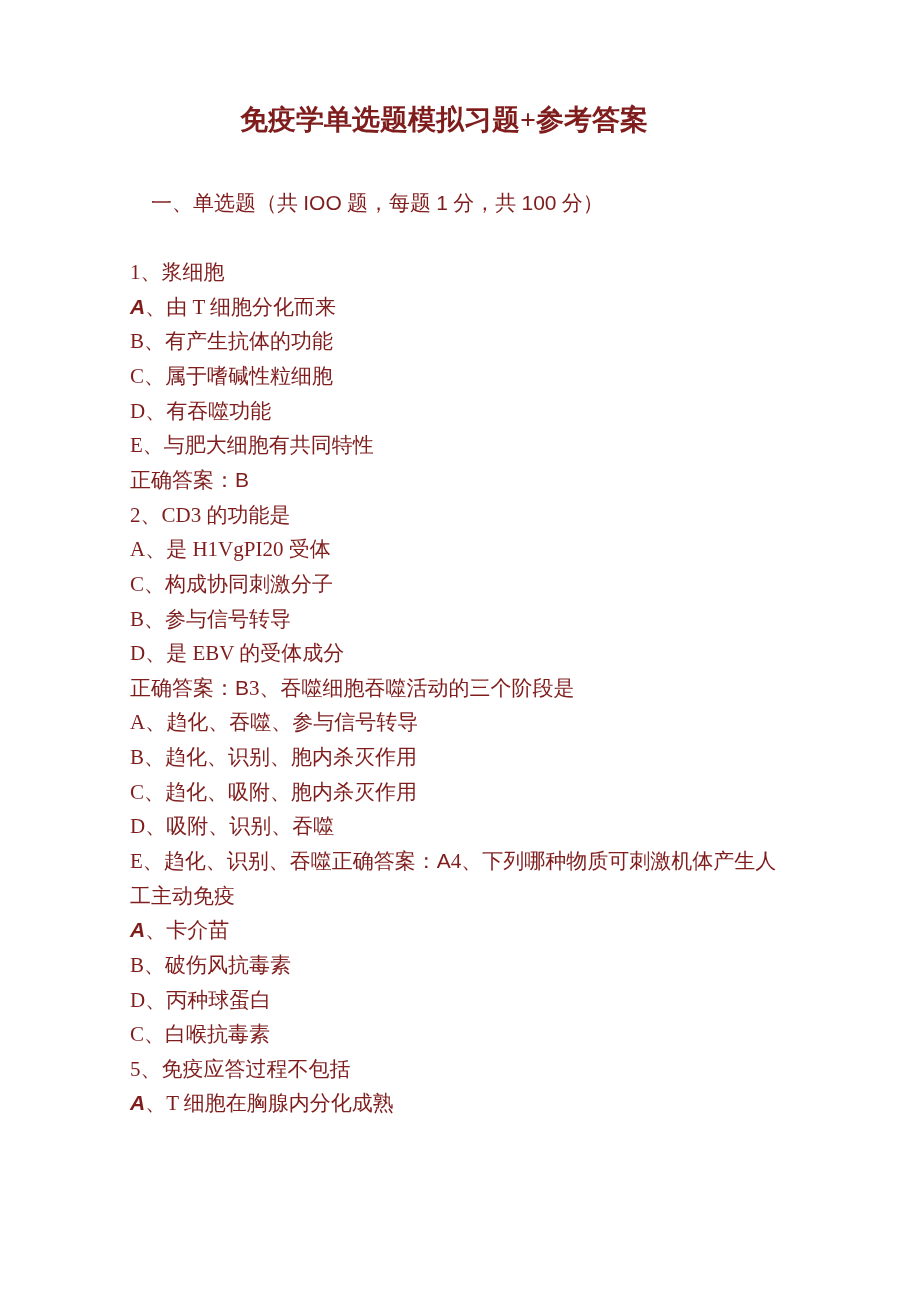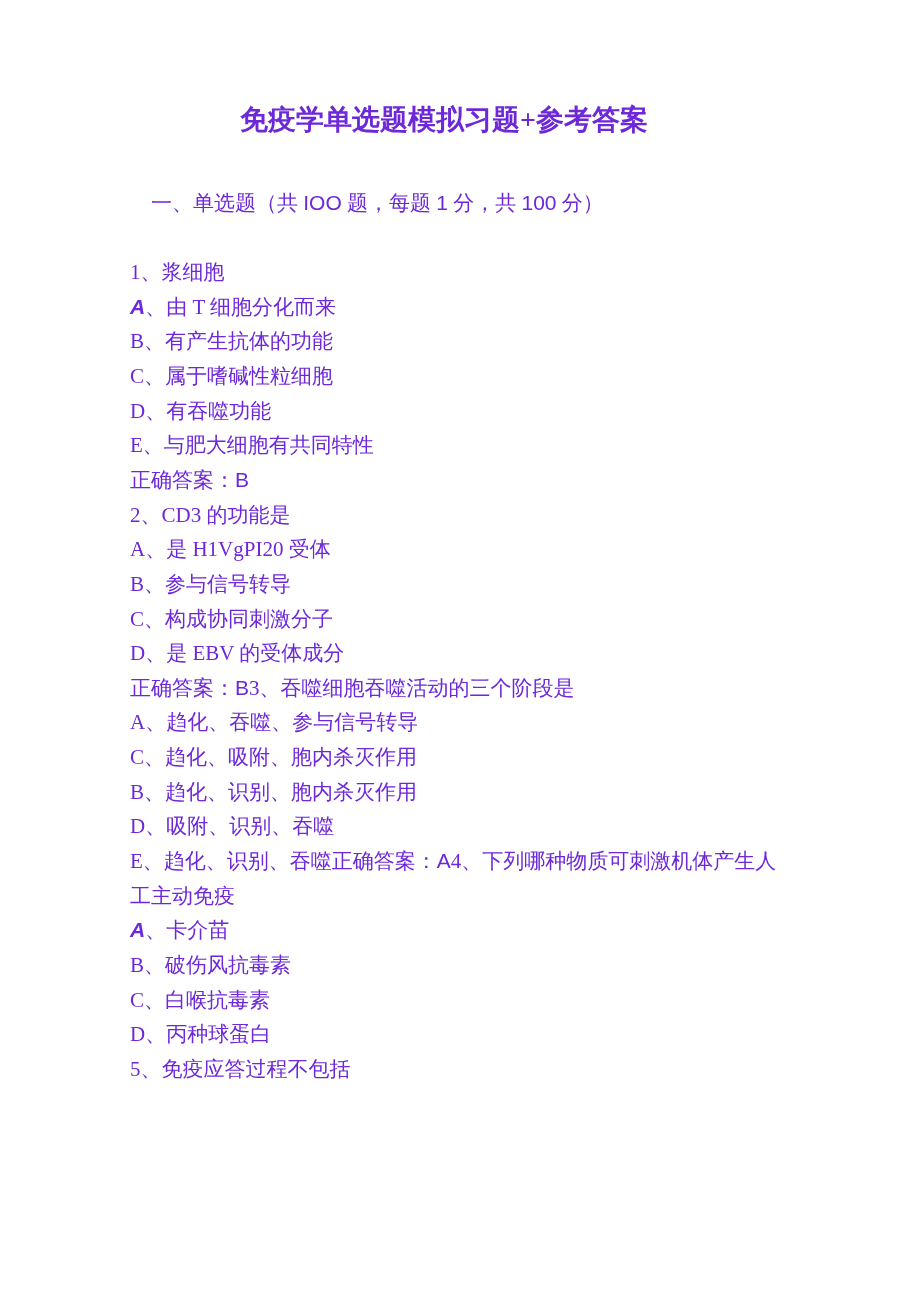--- a/index.html
+++ b/index.html
@@ -4,21 +4,21 @@
 <style>
   body {
     margin: 0;
     padding: 0;
     background: #ffffff;
     font-family: "SimSun", "宋体", serif;
     width: 920px;
   }
   .page {
     padding: 100px 130px 60px 130px;
-    color: #6d28d9;
+    color: #7f1d1d;
     font-size: 21px;
     line-height: 1.65;
   }
   .title {
     font-family: "SimSun", "宋体", serif;
     font-size: 28px;
     line-height: 1.4;
     margin: 0 0 12px 0;
     padding-left: 110px;
     padding-right: 80px;
@@ -54,29 +54,30 @@
   <p class="line">1、浆细胞</p>
   <p class="line"><span class="sans">A</span><span>、由 T 细胞分化而来</span></p>
   <p class="line">B、有产生抗体的功能</p>
   <p class="line">C、属于嗜碱性粒细胞</p>
   <p class="line">D、有吞噬功能</p>
   <p class="line">E、与肥大细胞有共同特性</p>
   <p class="line"><span>正确答案：</span><span class="bold">B</span></p>
 
   <p class="line">2、CD3 的功能是</p>
   <p class="line">A、是 H1VgPI20 受体</p>
+  <p class="line">C、构成协同刺激分子</p>
   <p class="line">B、参与信号转导</p>
-  <p class="line">C、构成协同刺激分子</p>
   <p class="line">D、是 EBV 的受体成分</p>
   <p class="line"><span>正确答案：</span><span class="bold">B</span><span>3、吞噬细胞吞噬活动的三个阶段是</span></p>
   <p class="line">A、趋化、吞噬、参与信号转导</p>
+  <p class="line">B、趋化、识别、胞内杀灭作用</p>
   <p class="line">C、趋化、吸附、胞内杀灭作用</p>
-  <p class="line">B、趋化、识别、胞内杀灭作用</p>
   <p class="line">D、吸附、识别、吞噬</p>
   <p class="line"><span>E、趋化、识别、吞噬正确答案：</span><span class="bold">A</span><span>4、下列哪种物质可刺激机体产生人工主动免疫</span></p>
   <p class="line"><span class="sans">A</span><span>、卡介苗</span></p>
   <p class="line">B、破伤风抗毒素</p>
+  <p class="line">D、丙种球蛋白</p>
   <p class="line">C、白喉抗毒素</p>
-  <p class="line">D、丙种球蛋白</p>
 
   <p class="line">5、免疫应答过程不包括</p>
+  <p class="line"><span class="sans">A</span><span>、T 细胞在胸腺内分化成熟</span></p>
 
 </div>
 
 </body></html>

